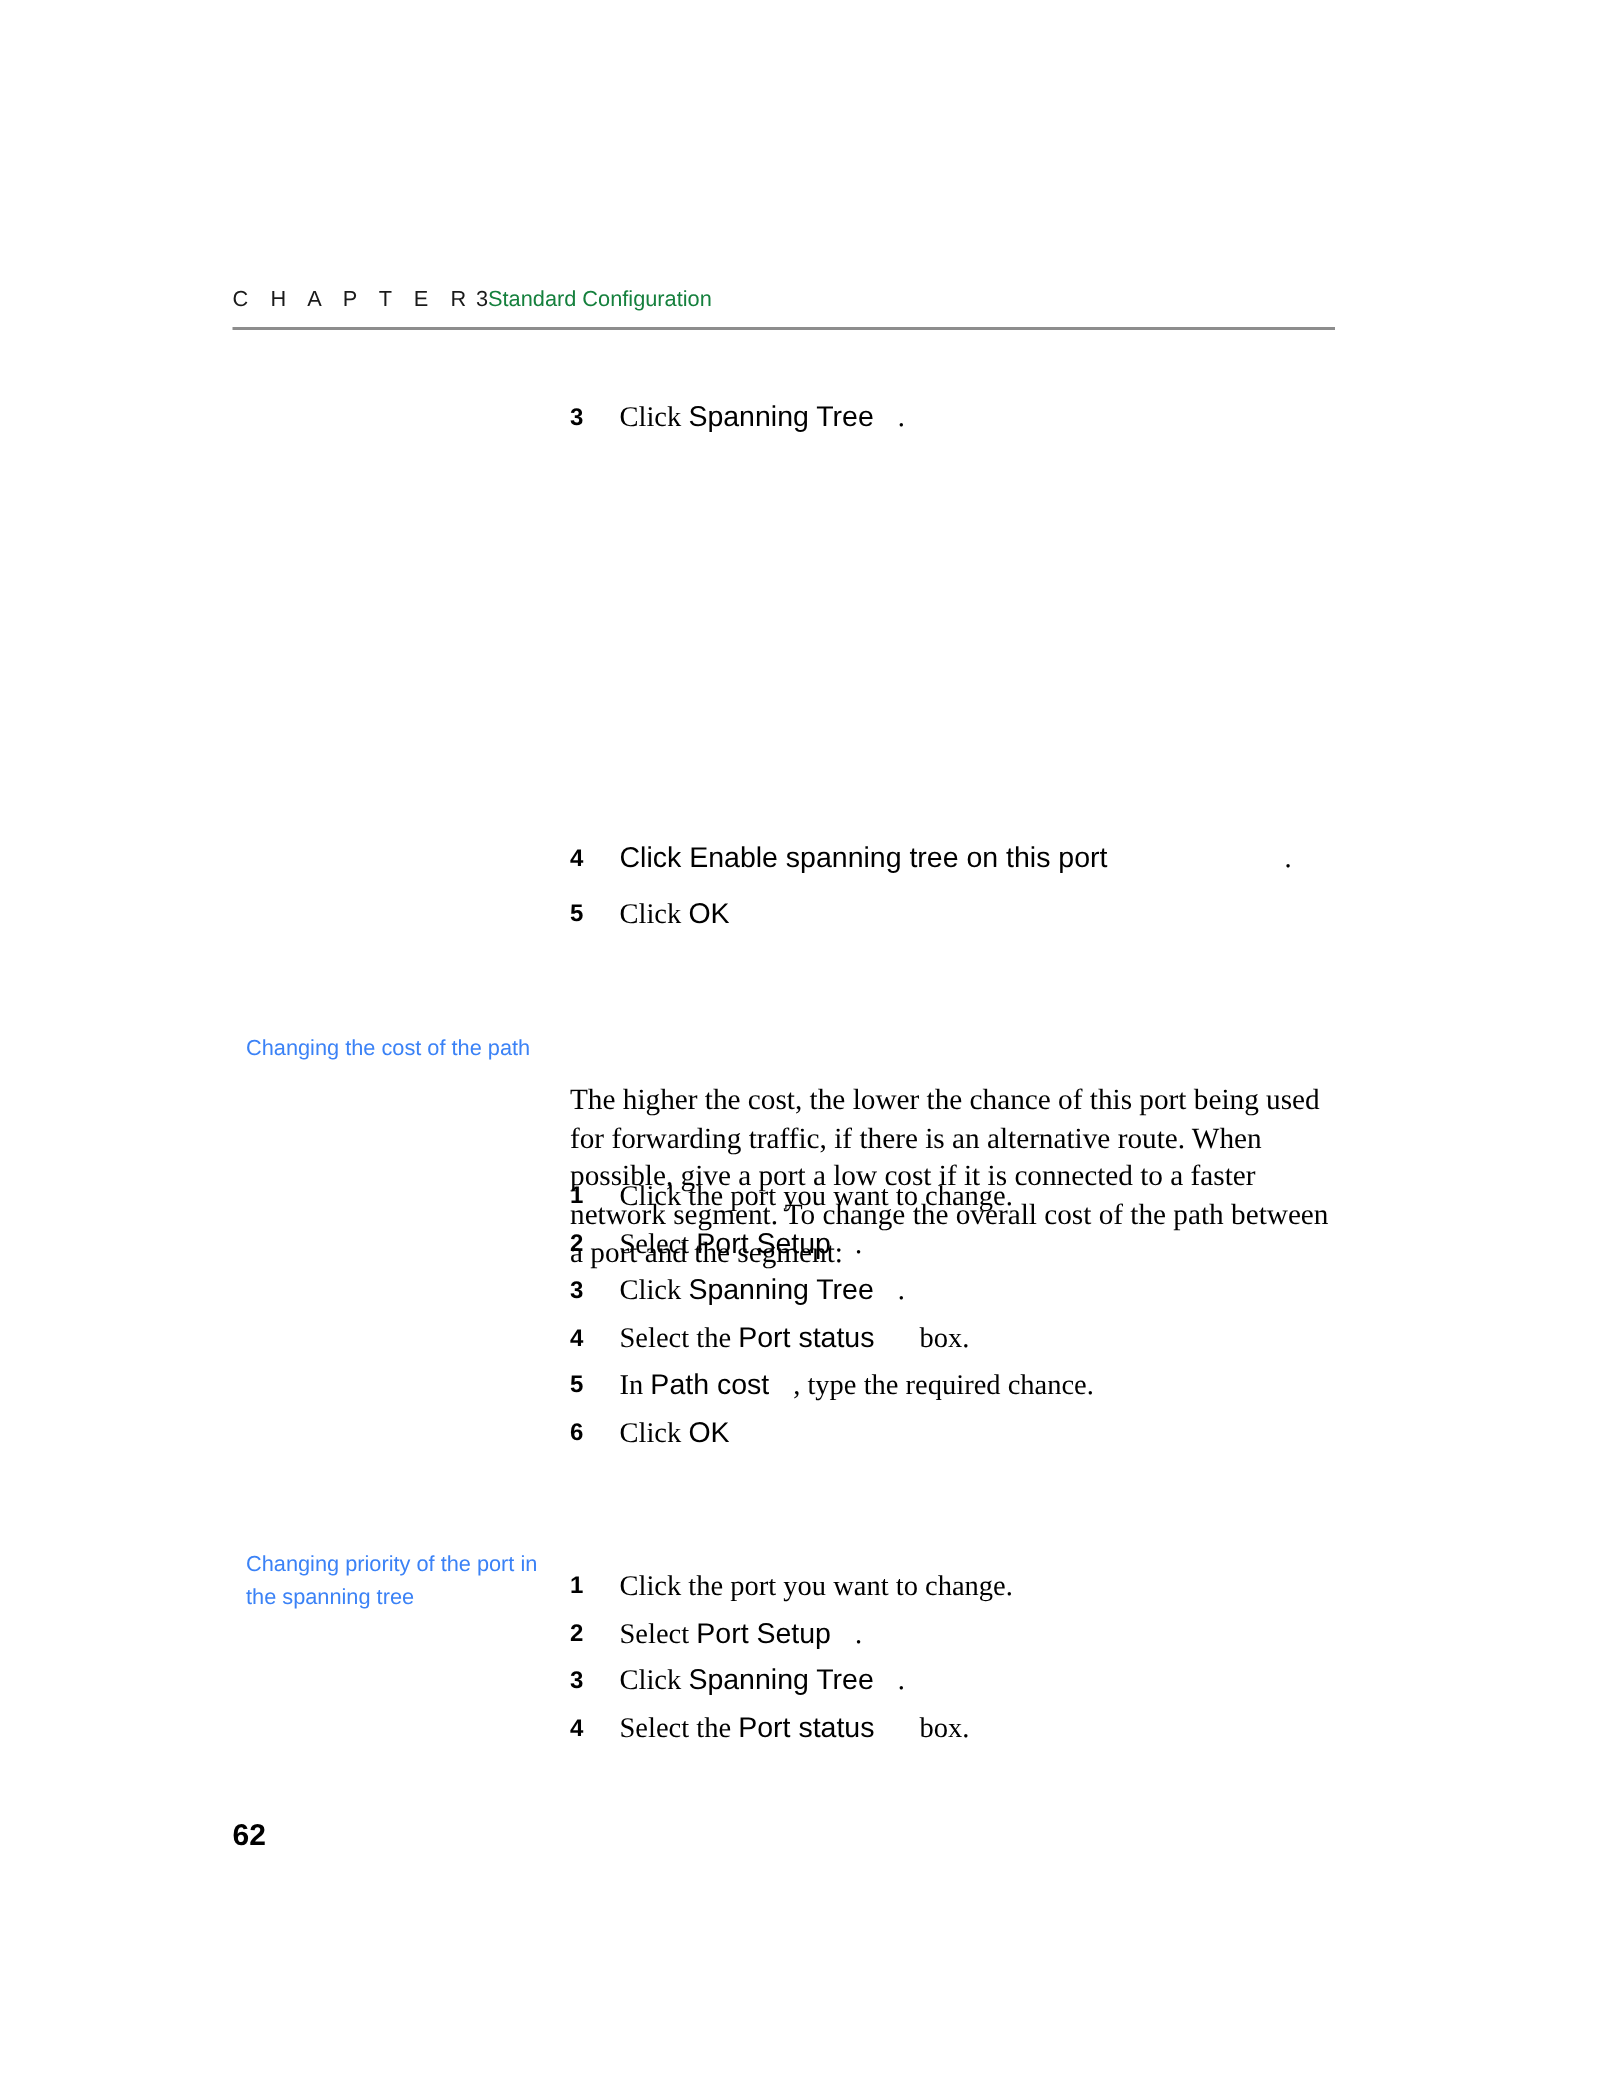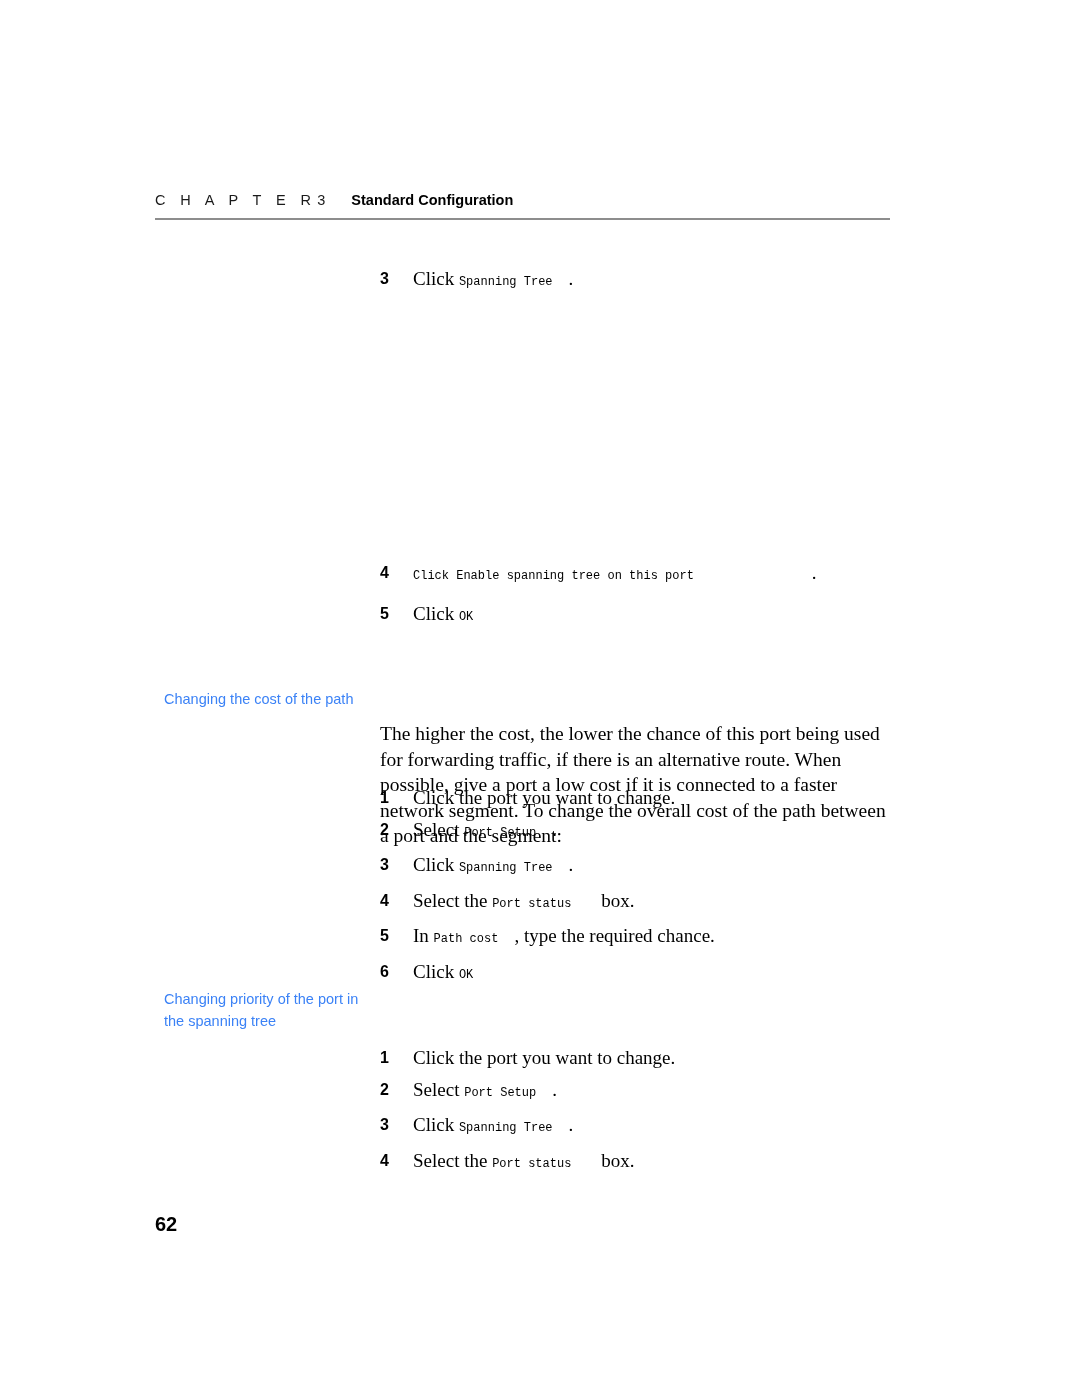--- a/index.html
+++ b/index.html
@@ -42,23 +42,22 @@
     font-family: "Liberation Sans", "DejaVu Sans", sans-serif;
     font-size: 14.5px;
     color: #1a1a1a;
     font-weight: 400;
     margin-left: 1px;
   }
 
   .header-title {
     font-family: "Liberation Sans", "DejaVu Sans", sans-serif;
     font-size: 14.5px;
-    font-weight: bold;
-    color: #000000;
-    margin-left: 26px;
+    font-weight: normal;
+    color: #15803d;
   }
 
   .header-rule {
     position: absolute;
     left: 155px;
     top: 218px;
     width: 735px;
     height: 2px;
     background: #8d8d8d;
   }
@@ -105,22 +104,22 @@
     margin-left: 33px;
   }
 
   
   .ser {
     font-family: "Liberation Serif", "DejaVu Serif", serif;
     font-size: 19px;
   }
 
   .ui {
-    font-family: Liberation Mono, monospace;
-    font-size: 12px;
+    font-family: Liberation Sans, sans-serif;
+    font-size: 19px;
   }
 
   .gap-sm { display: inline-block; width: 16px; }
   .gap-md { display: inline-block; width: 30px; }
   .gap-lg { display: inline-block; width: 118px; }
 
   
   .step-sub {
     margin-left: 33px;
     font-family: "Liberation Serif", "DejaVu Serif", serif;
@@ -239,21 +238,21 @@
     </div>
 
     <div class="step">
       <span class="num">6</span>
       <span class="txt">
         <span class="ser">Click</span><span class="ser"> </span><span class="ui">OK</span>
       </span>
     </div>
   </div>
 
-  <div class="margin-note" style="top:989px;">Changing priority of the port in the spanning tree</div>
+  <div class="margin-note" style="top:1033px;">Changing priority of the port in the spanning tree</div>
 
 
   <div class="body-col" style="top:1042px;">
     <div class="step">
       <span class="num">1</span>
       <span class="txt">
         <span class="ser">Click the port you want to change.</span>
       </span>
     </div>
 

